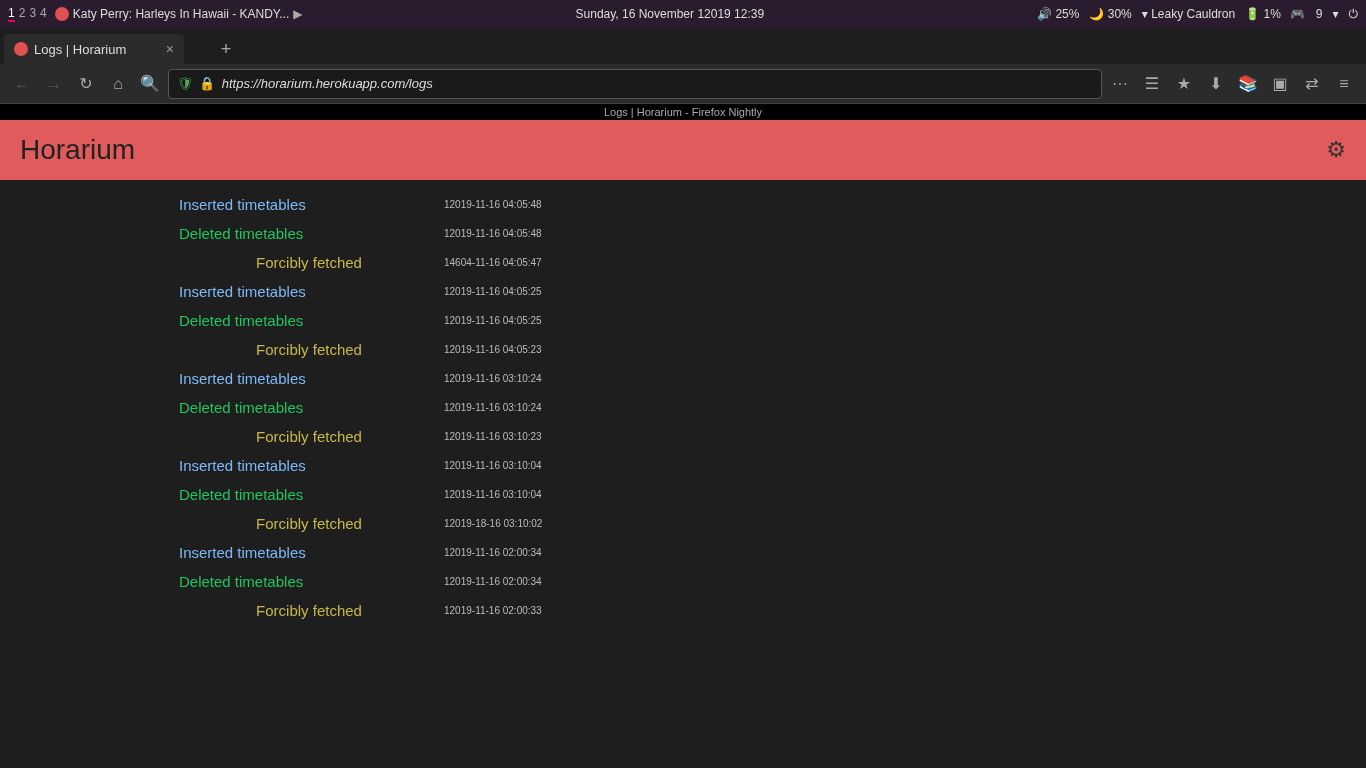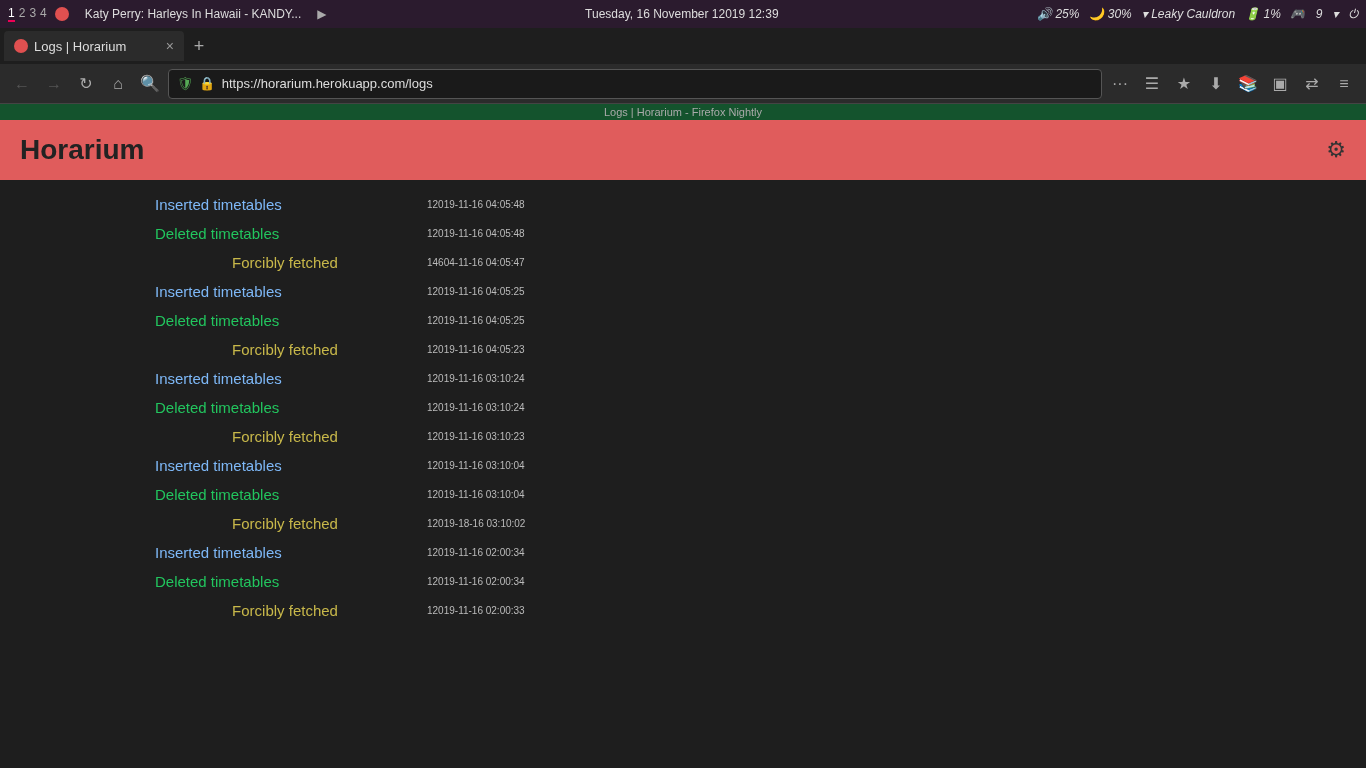--- a/index.html
+++ b/index.html
@@ -13,29 +13,30 @@
       align-items: center;
       justify-content: space-between;
       padding: 0 8px;
       font-size: 12px;
       color: #ccc;
     }
     .os-titlebar-left { display: flex; align-items: center; gap: 8px; }
     .os-workspace { display: flex; gap: 4px; }
     .ws-num { font-size: 12px; color: #aaa; }
     .ws-num.active { color: #fff; border-bottom: 2px solid #e05; }
-    .media-info { display: flex; align-items: center; gap: 16px; font-size: 12px; color: #ddd; }
+    .media-info { display: flex; align-items: center; gap: 4px; font-size: 12px; color: #ddd; }
     .os-titlebar-center { font-size: 12px; color: #ddd; }
-    .os-titlebar-right { display: flex; align-items: center; gap: 10px; font-size: 12px; color: #ddd; font-style: italic; }
+    .os-titlebar-right { display: flex; align-items: center; gap: 10px; font-size: 12px; color: #ddd; }
     .tab-bar {
       height: 36px;
       background: #1e1e1e;
       display: flex;
-      align-items: center;
-      padding: 12px 4px;
+      align-items: flex-end;
+      padding: 0 4px;
+      gap: 27px;
     }
     .tab {
       height: 30px;
       background: #2b2b2b;
       border-radius: 4px 4px 0 0;
       display: flex;
       align-items: center;
       padding: 0 10px;
       gap: 6px;
       font-size: 13px;
@@ -74,59 +75,60 @@
       background: #1a1a1a;
       border: 1px solid #555;
       border-radius: 4px;
       display: flex;
       align-items: center;
       padding: 0 8px;
       gap: 6px;
       font-size: 13px;
       color: #ddd;
     }
-    .address-url { flex: 1; color: #ddd; font-size: 13px; }
+    .address-url { flex: 1; color: #ddd; font-size: 13px; font-style: italic; }
     .nav-actions { display: flex; gap: 4px; }
     .page-title-bar {
       font-size: 11px;
       color: #aaa;
       text-align: center;
       padding: 2px 0;
-      background: #14532d;
+      background: #000000;
     }
 
     
     .app-header {
       background: #e05c5c;
       height: 60px;
       display: flex;
       align-items: center;
       justify-content: space-between;
       padding: 0 20px;
     }
     .app-title {
       font-size: 28px;
-      font-weight: bold;
+      font-weight: normal;
       color: #222;
     }
     .gear-icon { font-size: 22px; color: #333; cursor: pointer; }
 
     
     .log-content {
       background: #1e1e1e;
       padding: 10px 0;
       overflow-y: auto;
       height: calc(768px - 28px - 36px - 40px - 14px - 60px);
     }
     .log-row {
       display: flex;
       align-items: center;
       padding: 6px 155px;
       font-size: 15px;
-      gap: 12px;
+      gap: 5px;
+      margin-left: 24px;
     }
     .log-label {
       width: 260px;
       font-size: 15px;
     }
     .log-label.inserted { color: #7eb8f7; }
     .log-label.deleted { color: #22c55e; }
     .log-label.fetched { color: #c8b84a; text-align: center; }
     .log-timestamp {
       color: #bbb;
@@ -143,21 +145,21 @@
       <span class="ws-num">2</span>
       <span class="ws-num">3</span>
       <span class="ws-num">4</span>
     </div>
     <div class="media-info">
       <span style="display:inline-block;width:14px;height:14px;border-radius:50%;background:#e05050;"></span>
       <span>Katy Perry: Harleys In Hawaii - KANDY...</span>
       <span style="color:#aaa;">▶</span>
     </div>
   </div>
-  <div class="os-titlebar-center">Tuesday, 16 November 12019 12:39</div>
+  <div class="os-titlebar-center">Sunday, 16 November 12019 12:39</div>
   <div class="os-titlebar-right">
     <span>🔊 <span>25%</span></span>
     <span>🌙 <span>30%</span></span>
     <span>▾ <span>Leaky Cauldron</span></span>
     <span>🔋 <span>1%</span></span>
     <span>🎮</span>
     <span>9</span>
     <span>▾</span>
     <span>⏻</span>
   </div>

